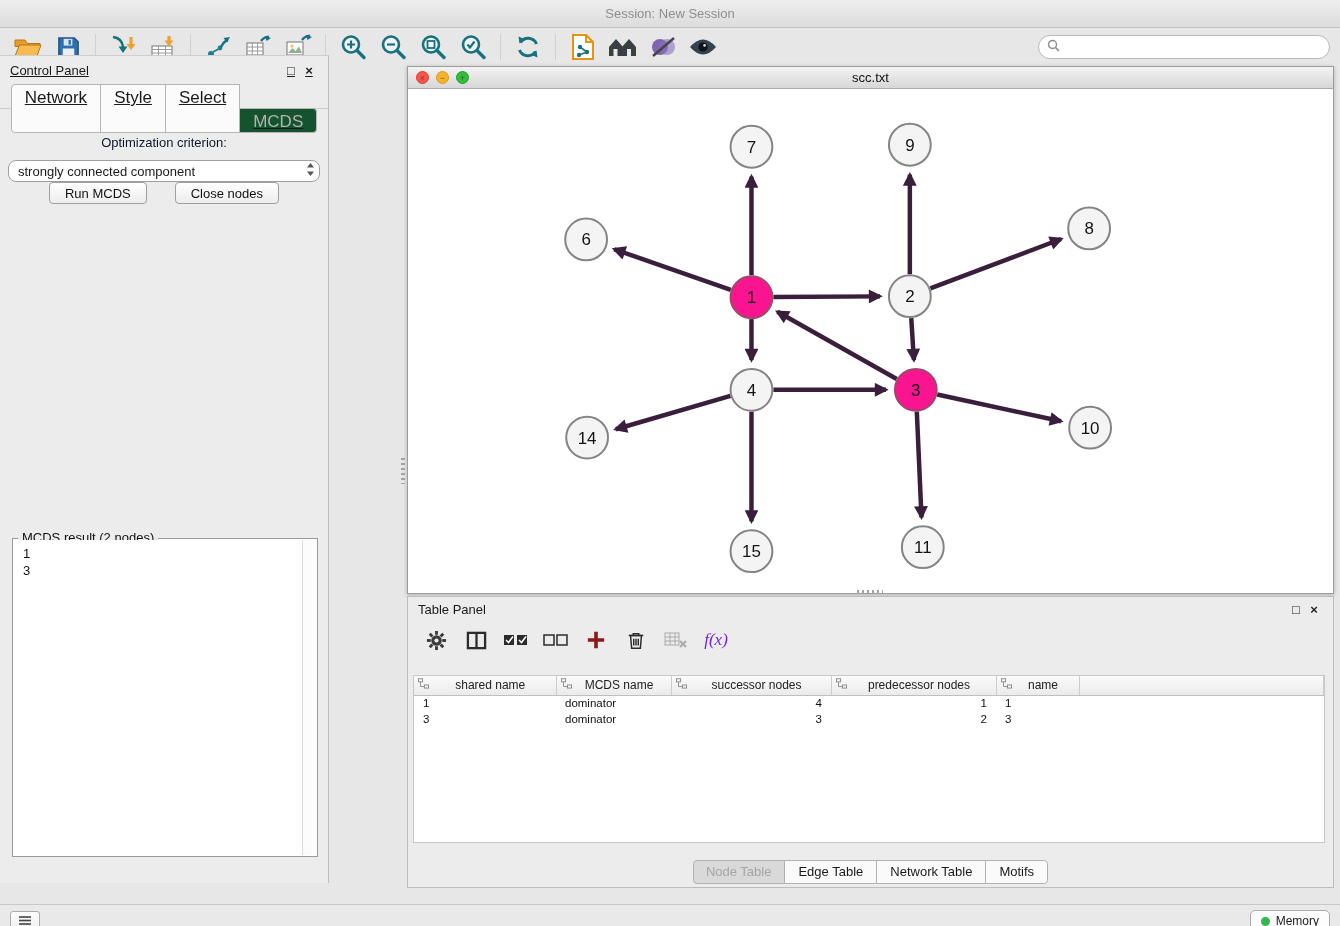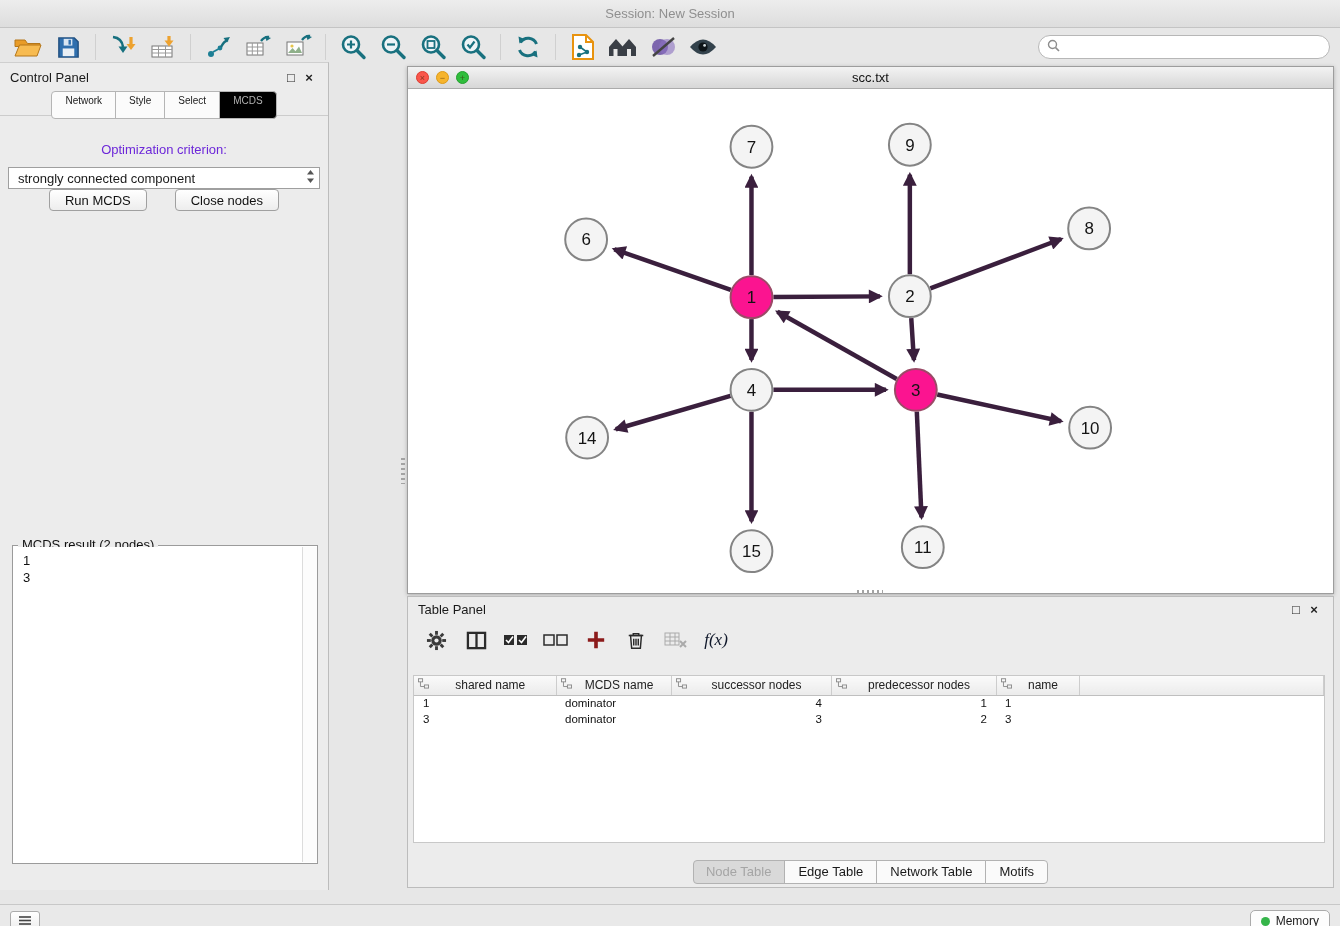--- a/index.html
+++ b/index.html
@@ -17,37 +17,37 @@
     background:none; border:none; cursor:pointer; }
   .tbtn svg { display:block; }
   .sep { width:1px; height:26px; background:#d0d0d0; margin:0 7px; }
   .searchbox { position:absolute; right:10px; top:7px; width:292px; height:24px;
     background:#fff; border:1px solid #b7b7b7; border-radius:12px;
     display:flex; align-items:center; padding:0 8px; gap:6px; }
   .searchbox input { border:none; outline:none; flex:1; font-size:12px; background:transparent;
     font-family:"Liberation Sans", sans-serif; }
 
   
-  .control-panel { position:absolute; left:0; top:62px; width:329px; height:828px;
-    background:#ececec; border-right:1px solid #bcbcbc; border-top:1px solid #cfcfcf; }
+  .control-panel { position:absolute; left:0; top:55px; width:329px; height:828px;
+    background:#ececec; border-right:1px solid #bcbcbc; border-top:1px solid #cfcfcf;text-decoration:underline; }
   .cp-header { height:28px; display:flex; align-items:center; padding:0 10px; }
   .cp-header .title { font-size:13px; }
   .cp-header .spacer { flex:1; }
   .win-ic { width:18px; text-align:center; font-size:13px; color:#222; font-weight:bold; cursor:pointer; }
   .cp-tabs { display:flex; justify-content:center; position:relative; z-index:2; }
-  .cp-tab { padding:3px 13px 12px; font-size:10px; background:#fbfbfb; border:1px solid #b5b5b5;
+  .cp-tab { padding:3px 13px 0; font-size:17px; background:#fbfbfb; border:1px solid #b5b5b5;
     margin-left:-1px; cursor:pointer; }
   .cp-tab:first-child { border-top-left-radius:4px; border-bottom-left-radius:4px; margin-left:0; }
   .cp-tab:last-child { border-top-right-radius:4px; border-bottom-right-radius:4px; }
-  .cp-tab.active { background:#000000; color:#b2b2b2; }
+  .cp-tab.active { background:#14532d; color:#b2b2b2;margin-top:24px; }
   .cp-content { position:absolute; top:52px; left:0; right:0; bottom:0; background:#ececec;
     border-top:1px solid #cccccc; }
-  .opt-label { margin-top:26px; text-align:center; font-size:13px; color:#6d28d9; }
+  .opt-label { margin-top:26px; text-align:center; font-size:13px; color:#0f172a; }
   .cy-select { margin:10px auto 0; width:312px; height:22px; background:#fff;
-    border:1px solid #9f9f9f; border-radius:0; display:flex; align-items:center;
+    border:1px solid #9f9f9f; border-radius:8px; display:flex; align-items:center;
     padding:0 4px 0 9px; font-size:13px; cursor:pointer; }
   .cy-select .val { flex:1; }
   .btn-row { margin-top:0; display:flex; justify-content:center; gap:28px; }
   .mac-btn { height:22px; padding:0 15px; font-size:13px; color:#111;
     background:linear-gradient(#ffffff,#ededed); border:1px solid #a0a0a0; border-radius:4px;
     cursor:pointer; font-family:"Liberation Sans", sans-serif; }
   .mcds-box { position:absolute; left:12px; right:10px; top:429px; bottom:26px;
     border:1px solid #9b9b9b; background:#fff; }
   .mcds-legend { position:absolute; top:-9px; left:5px; background:#ececec; padding:0 4px;
     font-size:13px; color:#111; }
@@ -78,21 +78,21 @@
   .hgrip { position:absolute; left:857px; top:590px; width:26px; height:4px;
     background:repeating-linear-gradient(90deg, #a3a3a3 0 2px, transparent 2px 5px); cursor:row-resize; }
 
   
   .table-panel { position:absolute; left:407px; top:596px; width:927px; height:292px;
     background:#ececec; border:1px solid #bcbcbc; }
   .tp-header { height:24px; display:flex; align-items:center; padding:0 10px; }
   .tp-header .spacer { flex:1; }
   .tp-toolbar { height:38px; display:flex; align-items:center; gap:4px; padding:0 10px; }
   .tp-toolbar .tbtn { width:36px; height:32px; }
-  .fx { font-family:"Liberation Serif", serif; font-style:italic; font-size:17px; color:#0f172a; }
+  .fx { font-family:"Liberation Serif", serif; font-style:italic; font-size:17px; color:#6d28d9; }
   .tp-table-wrap { position:absolute; top:78px; left:5px; right:8px; bottom:44px;
     background:#fff; border:1px solid #c8c8c8; overflow:hidden; }
   table.node-table { border-collapse:collapse; width:100%; table-layout:fixed; }
   .node-table th { height:19px; font-weight:normal; font-size:12px; color:#222;
     background:linear-gradient(#fafafa,#ebebeb); border-right:1px solid #cdcdcd;
     border-bottom:1px solid #bfbfbf; padding:0; cursor:pointer; }
   .node-table th .th-inner { display:flex; align-items:center; padding:0 4px; }
   .node-table th .th-label { flex:1; text-align:center; }
   .node-table td { height:16px; font-size:11.5px; padding:0 9px; white-space:nowrap;
     overflow:hidden; color:#111; }

